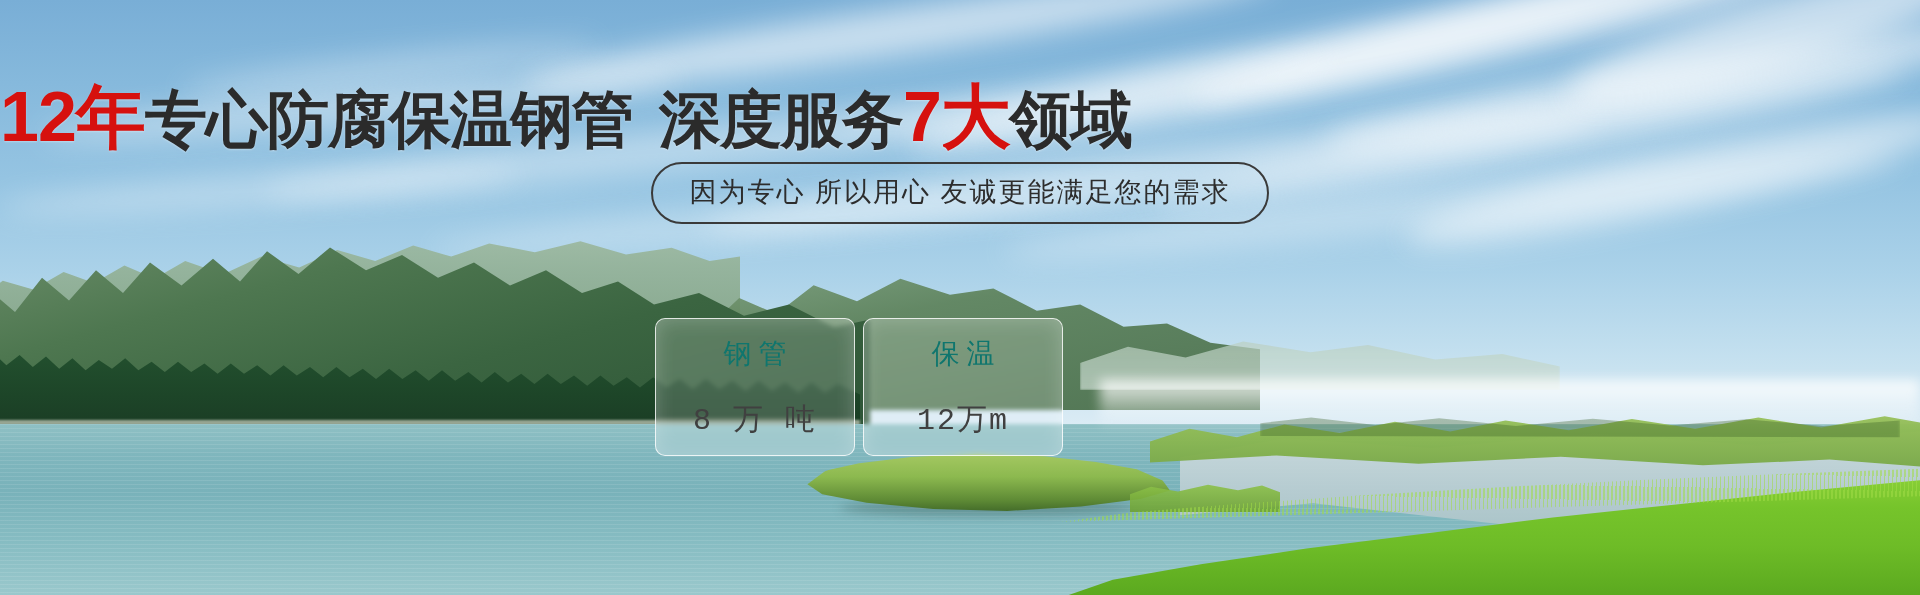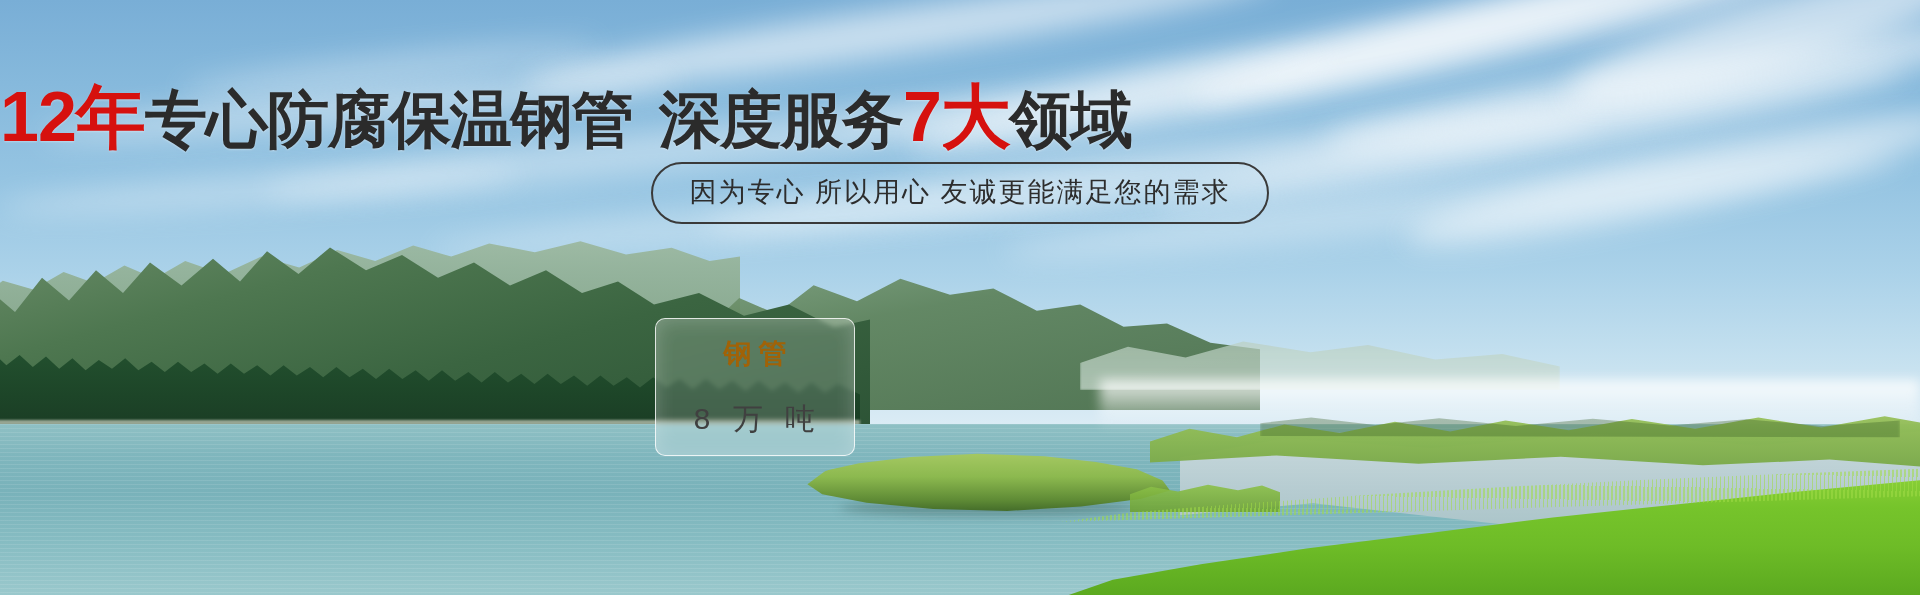--- a/index.html
+++ b/index.html
@@ -237,24 +237,24 @@
     border-radius:10px;
     background:rgba(255,255,255,0.18);
     backdrop-filter:blur(2px);
     display:flex; flex-direction:column;
     align-items:center; justify-content:center;
     gap:26px;
     box-shadow:inset 0 0 20px rgba(255,255,255,0.22);
   }
   .card-title {
     font-size:28px;
-    color:#a16207;
+    color:#0f766e;
     letter-spacing:7px;
     text-indent:7px;
-    font-weight:bold;
+    font-weight:normal;
     font-family:"Liberation Serif","DejaVu Serif",serif;
   }
   .card-value {
     font-size:30px;
     color:#404040;
     letter-spacing:2px;
     font-family:Liberation Mono, monospace;
     white-space:nowrap;
   }
   .card-value sup { font-size:17px; vertical-align:super; letter-spacing:0; }
@@ -311,16 +311,20 @@
   </div>
 
   <div class="cards">
 
     <div class="card">
       <div class="card-title">钢管</div>
       <div class="card-value"><span>8 万 吨</span></div>
     </div>
 
 
+    <div class="card">
+      <div class="card-title">保温</div>
+      <div class="card-value"><span>12万m</span></div>
+    </div>
 
   </div>
 
 </div>
 
 </body></html>

